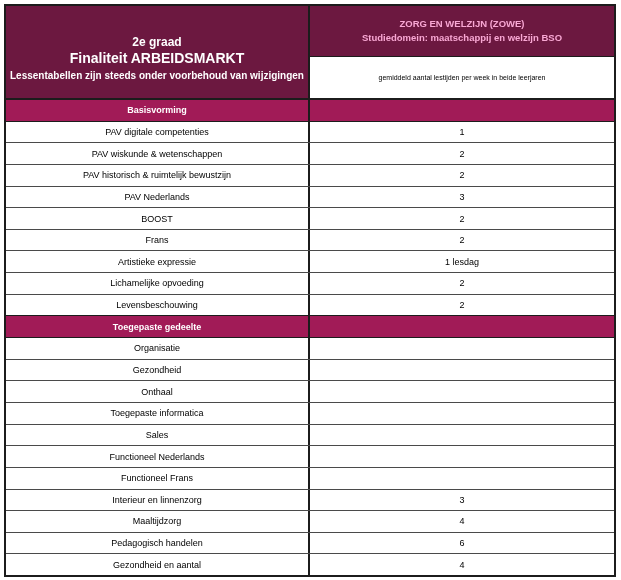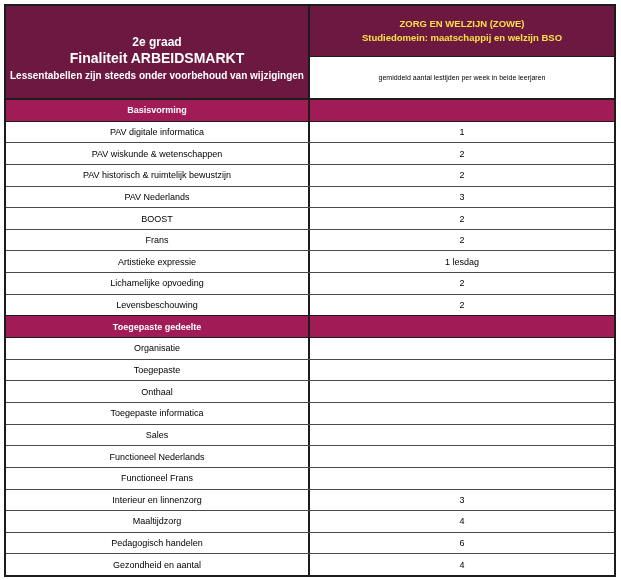--- a/index.html
+++ b/index.html
@@ -58,21 +58,21 @@
   .hdr-left .h3 { font-size: 10px; font-weight: bold; line-height: 1.6; }
   .hdr-right {
     width: 50%;
     display: flex;
     flex-direction: column;
   }
   .hdr-right-top {
     height: 50px;
     box-sizing: border-box;
     background: var(--maroon);
-    color: #fde047;
+    color: #f9a8d4;
     display: flex;
     flex-direction: column;
     align-items: center;
     justify-content: center;
     text-align: center;
   }
   .hdr-right-top .r1, .hdr-right-top .r2 {
     font-size: 9.5px;
     font-weight: bold;
     line-height: 1.45;
@@ -145,21 +145,21 @@
     </div>
 
     <div class="tbody">
 
       <div class="row section">
         <div class="cell label">Basisvorming</div>
         <div class="cell value"></div>
       </div>
 
       <div class="row">
-        <div class="cell label">PAV digitale informatica</div>
+        <div class="cell label">PAV digitale competenties</div>
         <div class="cell value">1</div>
       </div>
       <div class="row">
         <div class="cell label">PAV wiskunde &amp; wetenschappen</div>
         <div class="cell value">2</div>
       </div>
       <div class="row">
         <div class="cell label">PAV historisch &amp; ruimtelijk bewustzijn</div>
         <div class="cell value">2</div>
       </div>
@@ -191,21 +191,21 @@
       <div class="row section">
         <div class="cell label">Toegepaste gedeelte</div>
         <div class="cell value"></div>
       </div>
 
       <div class="row">
         <div class="cell label">Organisatie</div>
         <div class="cell value"></div>
       </div>
       <div class="row">
-        <div class="cell label">Toegepaste</div>
+        <div class="cell label">Gezondheid</div>
         <div class="cell value"></div>
       </div>
       <div class="row">
         <div class="cell label">Onthaal</div>
         <div class="cell value"></div>
       </div>
       <div class="row">
         <div class="cell label">Toegepaste informatica</div>
         <div class="cell value"></div>
       </div>

